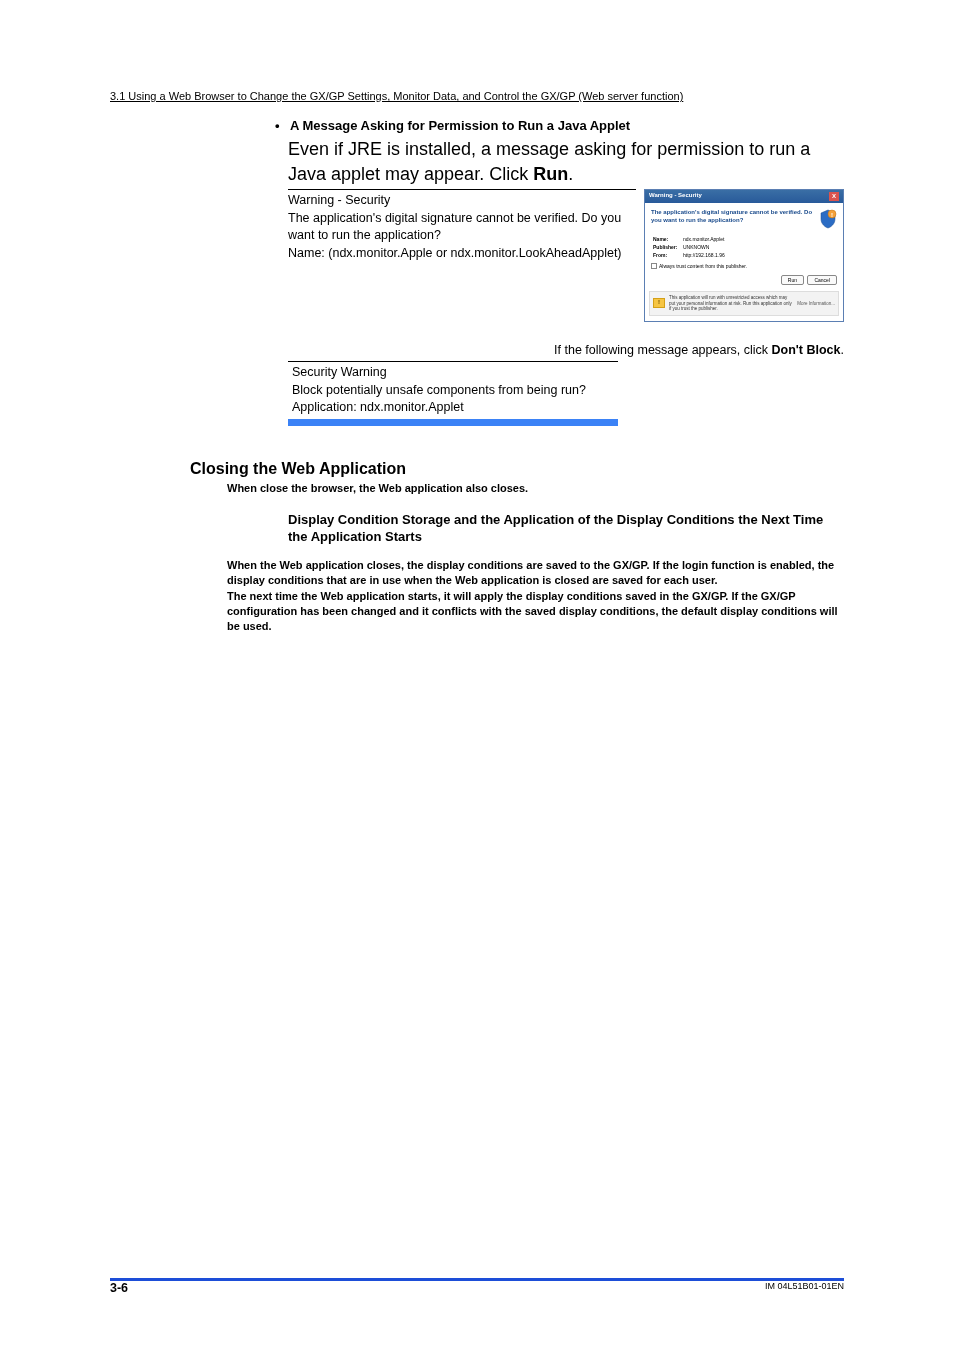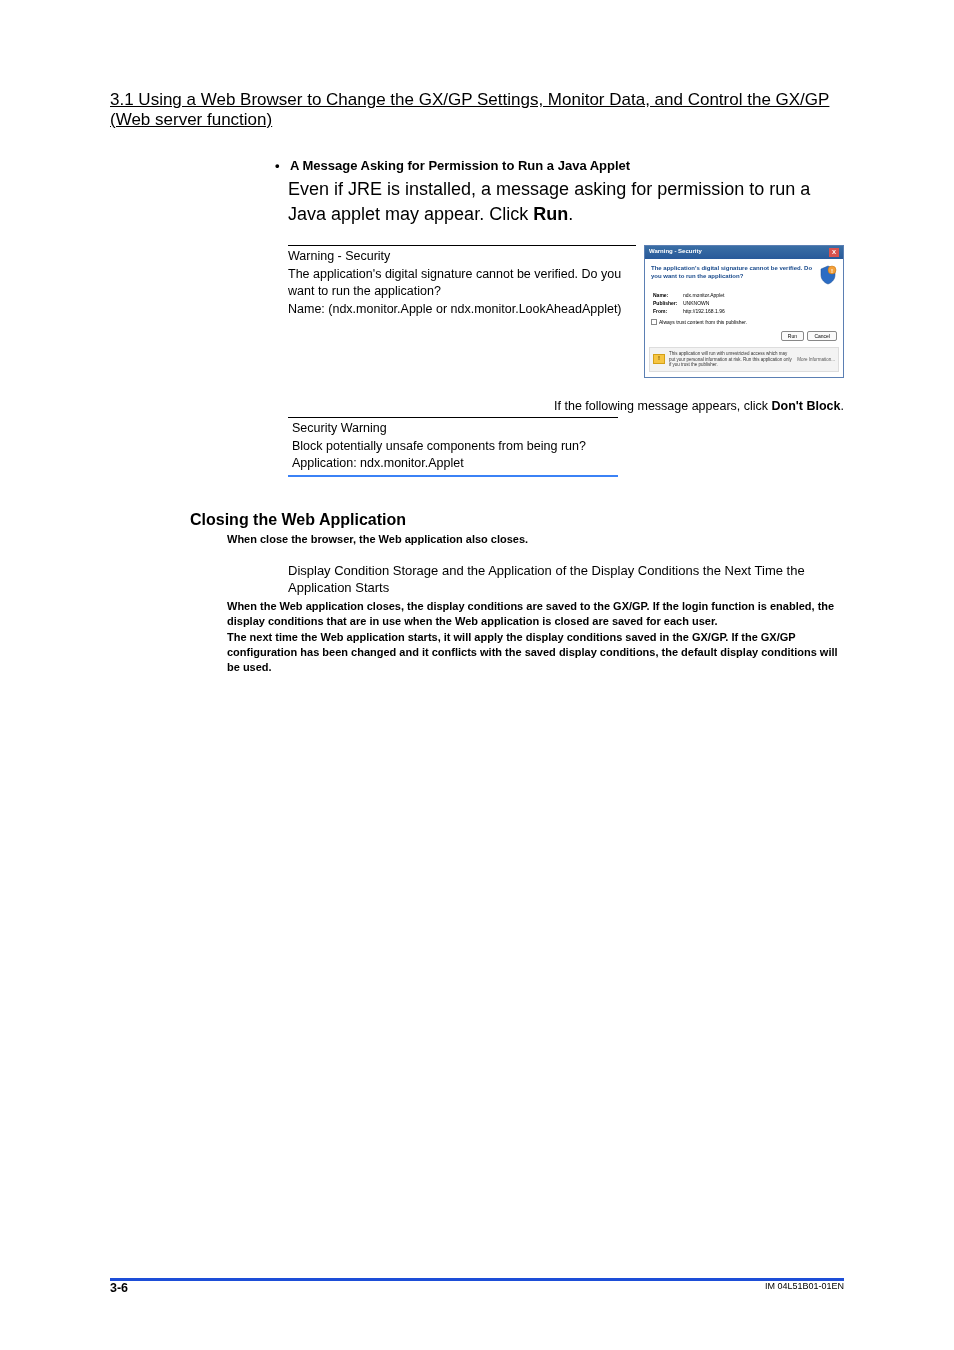--- a/index.html
+++ b/index.html
@@ -10,42 +10,42 @@
     body {
       width: 954px;
       height: 1350px;
       font-family: Arial, Helvetica, sans-serif;
       background: #fff;
       color: #000;
       position: relative;
       padding: 90px 110px 60px 110px;
     }
     .header-line {
-      font-size: 17px;
+      font-size: 11px;
       text-decoration: underline;
       color: #000;
-      margin-bottom: 28px;
+      margin-bottom: 16px;
     }
     .h2-bulleted {
       font-size: 13px;
       font-weight: bold;
       margin-left: 165px;
       margin-bottom: 4px;
     }
     .body-para {
       font-size: 18px;
       color: #000;
       margin-left: 178px;
       line-height: 1.4;
     }
     .dialog-row {
       display: flex;
       align-items: flex-start;
       margin-left: 178px;
-      margin-top: 18px;
+      margin-top: 2px;
       gap: 8px;
     }
     .dialog-text-col {
       flex: 1;
       font-size: 12.5px;
       line-height: 1.4;
       border-top: 1px solid #000;
       padding-top: 2px;
     }
     .java-dialog {
@@ -164,38 +164,38 @@
       font-size: 12.5px;
       margin-top: 20px;
       line-height: 1.4;
       text-align: right;
     }
     .msg-box2 {
       margin-left: 178px;
       font-size: 12.5px;
       line-height: 1.4;
       border-top: 1px solid #000;
-      border-bottom: 2px solid #3b82f6;
+      border-bottom: 7px solid #3b82f6;
       padding: 2px 4px;
       width: 330px;
       margin-top: 2px;
     }
     .h1 {
       font-size: 16px;
       font-weight: bold;
       margin-top: 34px;
       margin-left: 80px;
       margin-bottom: 3px;
     }
     .h3 {
       font-size: 13px;
-      font-weight: normal;
+      font-weight: bold;
       margin-left: 178px;
       margin-top: 16px;
-      margin-bottom: 2px;
+      margin-bottom: 12px;
       line-height: 1.3;
     }
     .para-close {
       font-size: 11px;
       margin-left: 117px;
       line-height: 1.4;
       font-weight: bold;
     }
     .footer {
       position: absolute;

